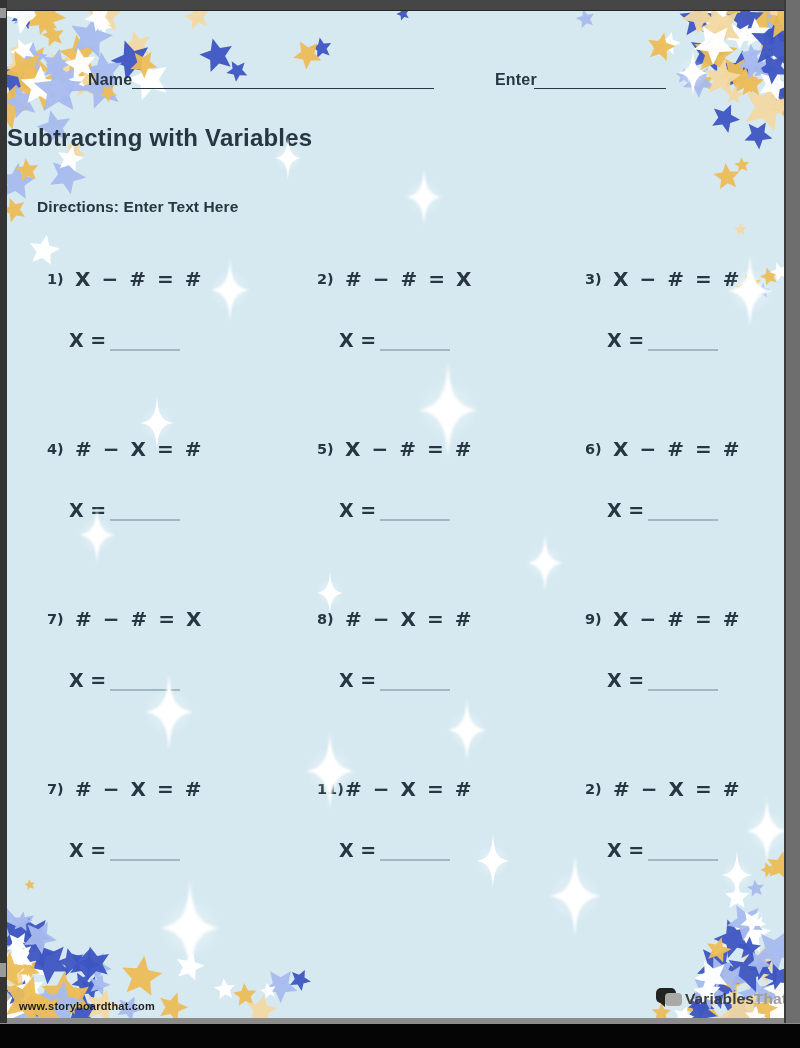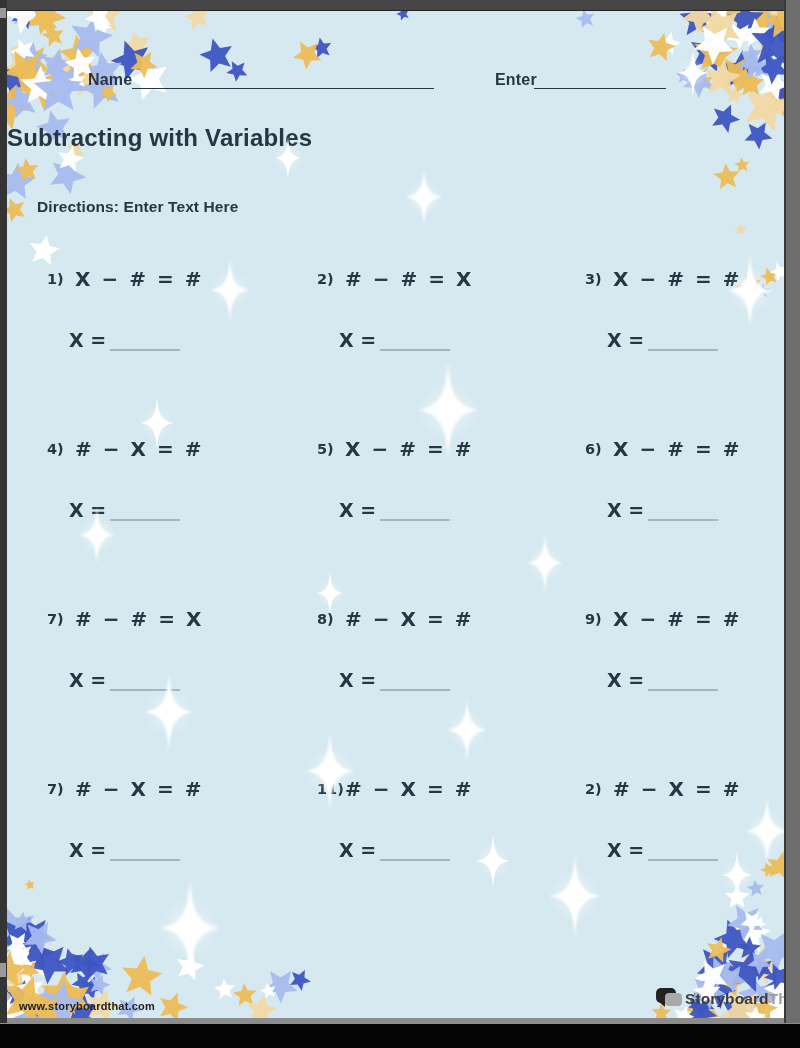--- a/index.html
+++ b/index.html
@@ -461,21 +461,21 @@
           </div>
         </div>
       </div>
 
     <div class="watermark">www.storyboardthat.com</div>
     <div class="logo">
       <span class="logo-icon">
         <span class="bubble-dark"></span>
           <span class="bubble-gray"></span>
       </span>
-      <span class="logo-text"><span>Storyboard</span><span class="logo-that">That</span></span>
+      <span class="logo-text"><span>Variables</span><span class="logo-that">That</span></span>
     </div>
   </div>
 
   <svg id="sparkles-svg" width="777" height="1007">
     <defs>
       <radialGradient id="sg">
         <stop offset="0" stop-color="#ffffff" stop-opacity="0.85"></stop>
         <stop offset="0.55" stop-color="#ffffff" stop-opacity="0.22"></stop>
         <stop offset="1" stop-color="#ffffff" stop-opacity="0"></stop>
       </radialGradient>

